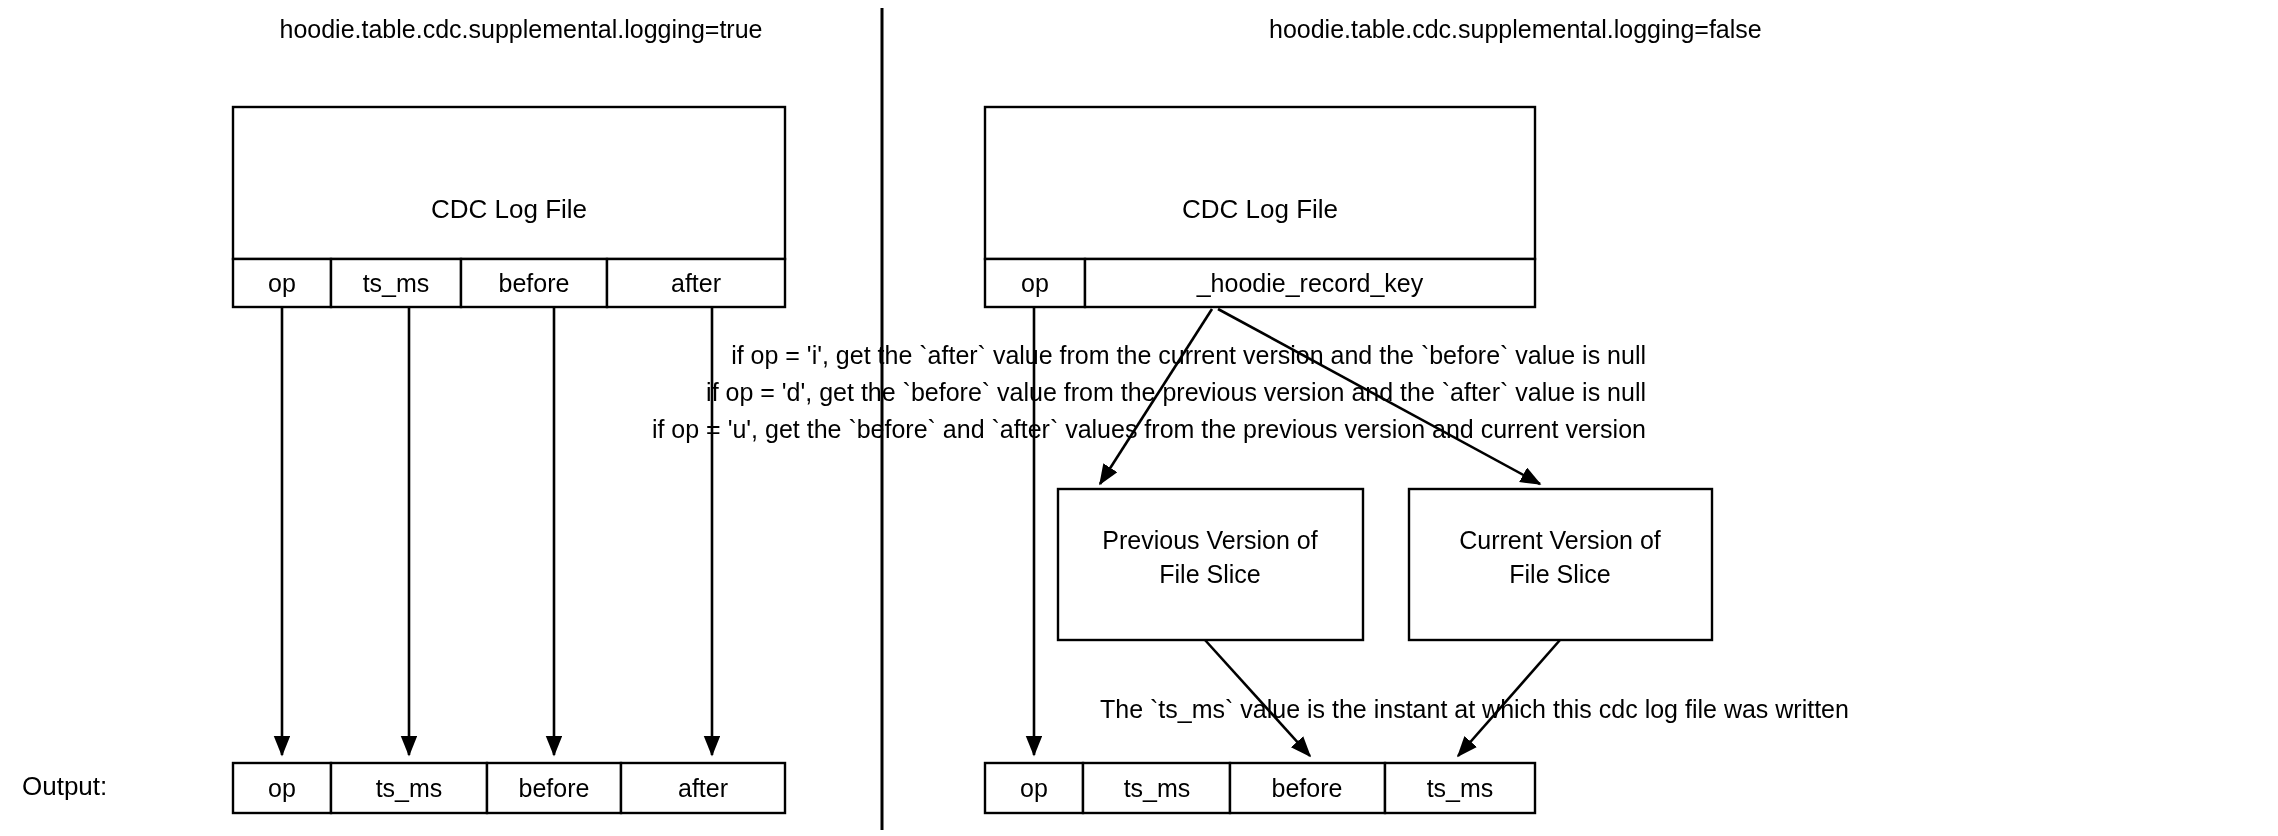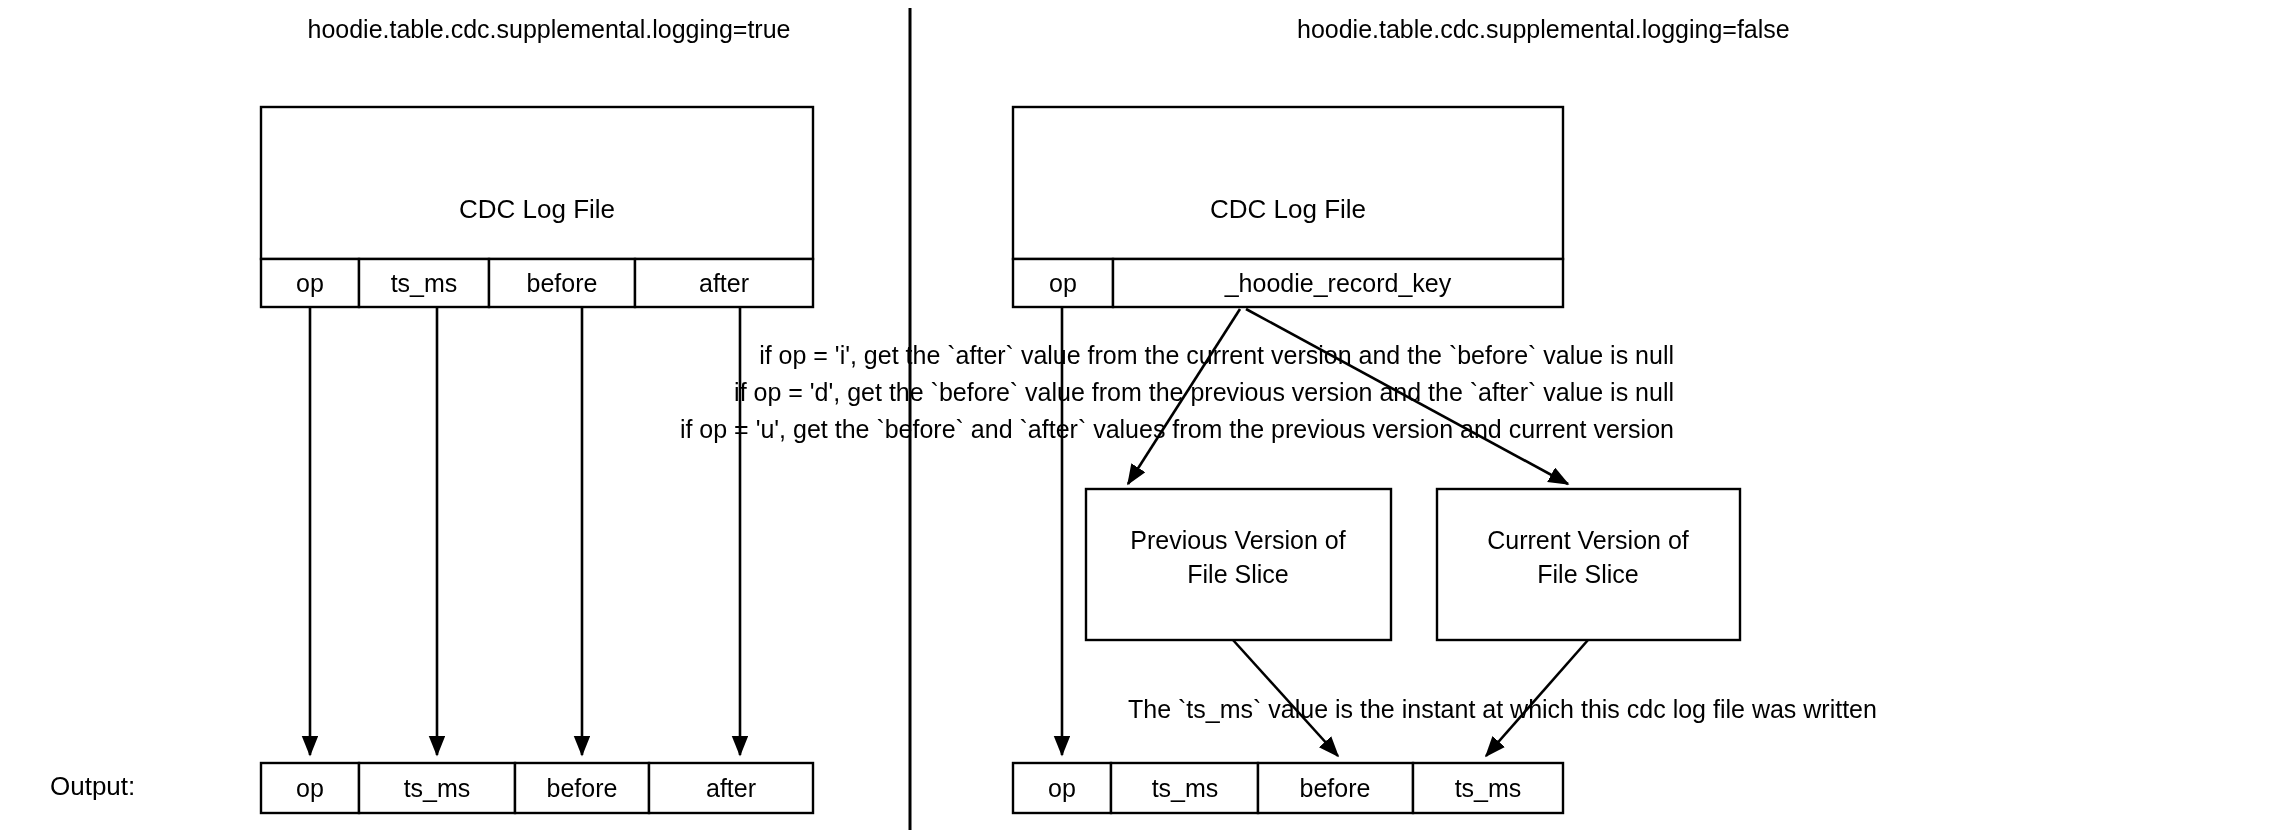--- a/index.html
+++ b/index.html
@@ -10,21 +10,20 @@
   body {
     font-family: "Liberation Sans", sans-serif;
     color: #000000;
   }
   #canvas {
     position: relative;
     width: 2019px;
     height: 836px;
     background: #ffffff;
     overflow: hidden;
-    margin-left: 28px;
   }
   svg.diagram {
     position: absolute;
     left: 0;
     top: 0;
     width: 2278px;
     height: 836px;
   }
   .box-rect {
     fill: #ffffff;

